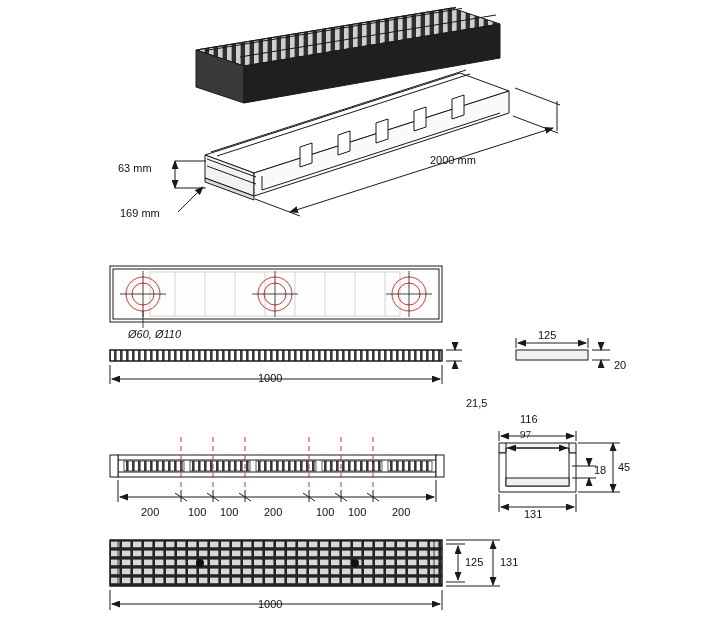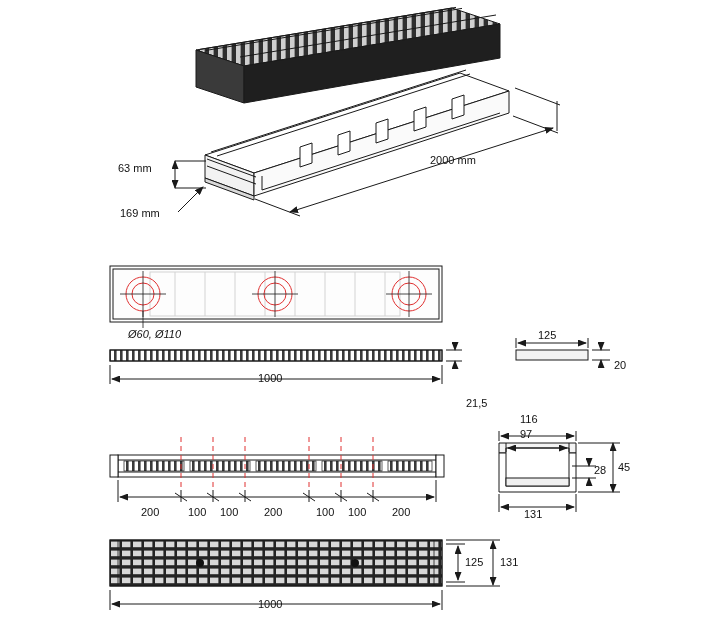--- a/index.html
+++ b/index.html
@@ -245,22 +245,22 @@
 
 <div class="lbl" style="left:141px;top:507px;">200</div>
 <div class="lbl" style="left:188px;top:507px;">100</div>
 <div class="lbl" style="left:220px;top:507px;">100</div>
 <div class="lbl" style="left:264px;top:507px;">200</div>
 <div class="lbl" style="left:316px;top:507px;">100</div>
 <div class="lbl" style="left:348px;top:507px;">100</div>
 <div class="lbl" style="left:392px;top:507px;">200</div>
 
 <div class="lbl" style="left:520px;top:414px;">116</div>
-<div class="lbl" style="left:520px;top:429px;">97</div>
-<div class="lbl" style="left:594px;top:465px;">28</div>
+<div class="lbl" style="left:520px;top:429px;font-family:Liberation Serif, serif;">97</div>
+<div class="lbl" style="left:594px;top:465px;">18</div>
 <div class="lbl" style="left:618px;top:462px;">45</div>
 <div class="lbl" style="left:524px;top:509px;">131</div>
 
 <div class="lbl" style="left:465px;top:557px;">125</div>
 <div class="lbl" style="left:500px;top:557px;">131</div>
 <div class="lbl" style="left:258px;top:599px;">1000</div>
 
 </div>
 
 </body></html>

